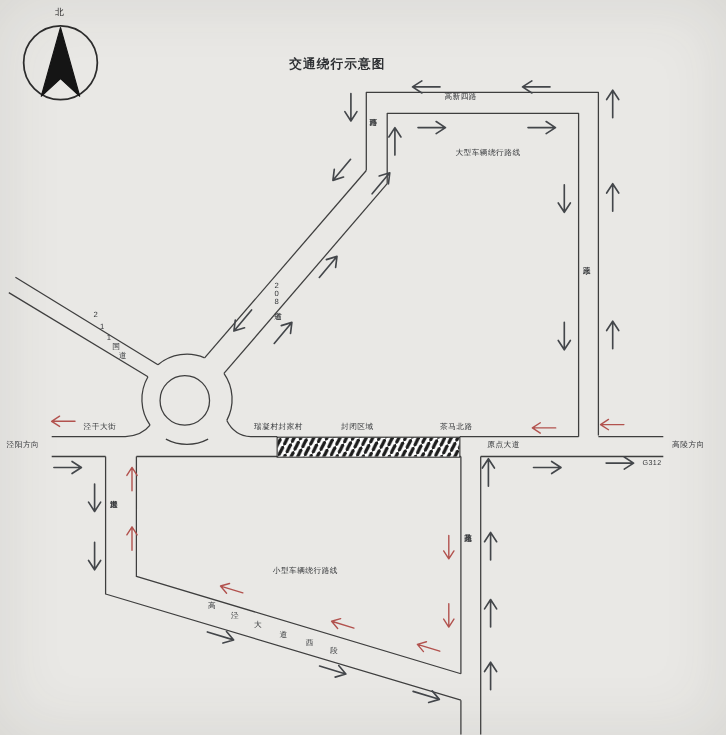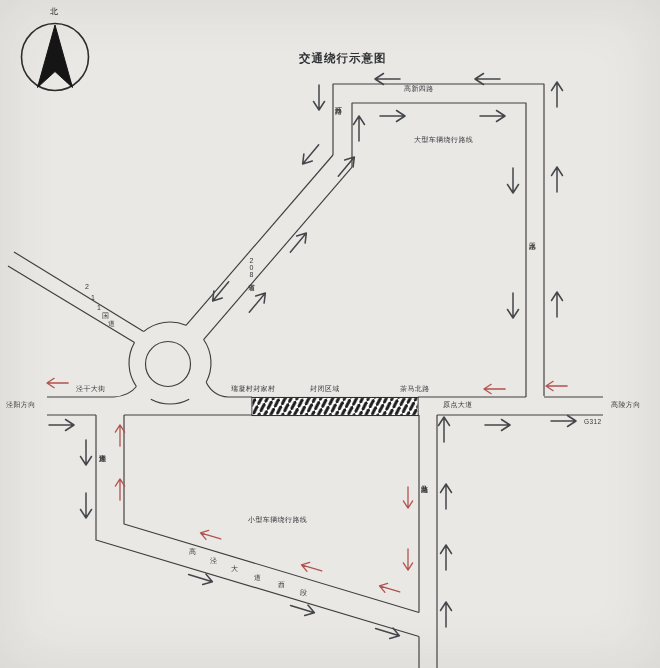--- a/index.html
+++ b/index.html
@@ -14,21 +14,21 @@
   svg{position:absolute;left:0;top:0;}
   .rd{fill:none;stroke:#3e3e3e;stroke-width:1.15;stroke-linejoin:round;stroke-linecap:butt;}
   #arr path{fill:none;stroke-width:1.5;stroke-linecap:round;stroke-linejoin:round;}
   .a-blk{stroke:#43464a;}
   .a-red{stroke:#b2524e;}
   .lbl{position:absolute;font-size:7px;line-height:1.15;color:#35373a;
        letter-spacing:.4px;white-space:nowrap;}
   .v{writing-mode:vertical-rl;text-orientation:upright;letter-spacing:0;line-height:1;}
   .ch{position:absolute;font-size:7px;color:#35373a;line-height:1;}
   .title{position:absolute;left:263px;top:51px;font-size:11.5px;font-weight:700;
-         letter-spacing:1px;color:#2e3033;margin-left:36px;}
+         letter-spacing:1px;color:#2e3033;}
   .north{position:absolute;left:50px;top:6px;font-size:8px;color:#1f1f1f;}
 </style>
 </head>
 <body>
 
 <div class="stage">
 
   <svg width="660" height="668" viewBox="0 0 660 668">
     <defs>
       <g id="arr">

